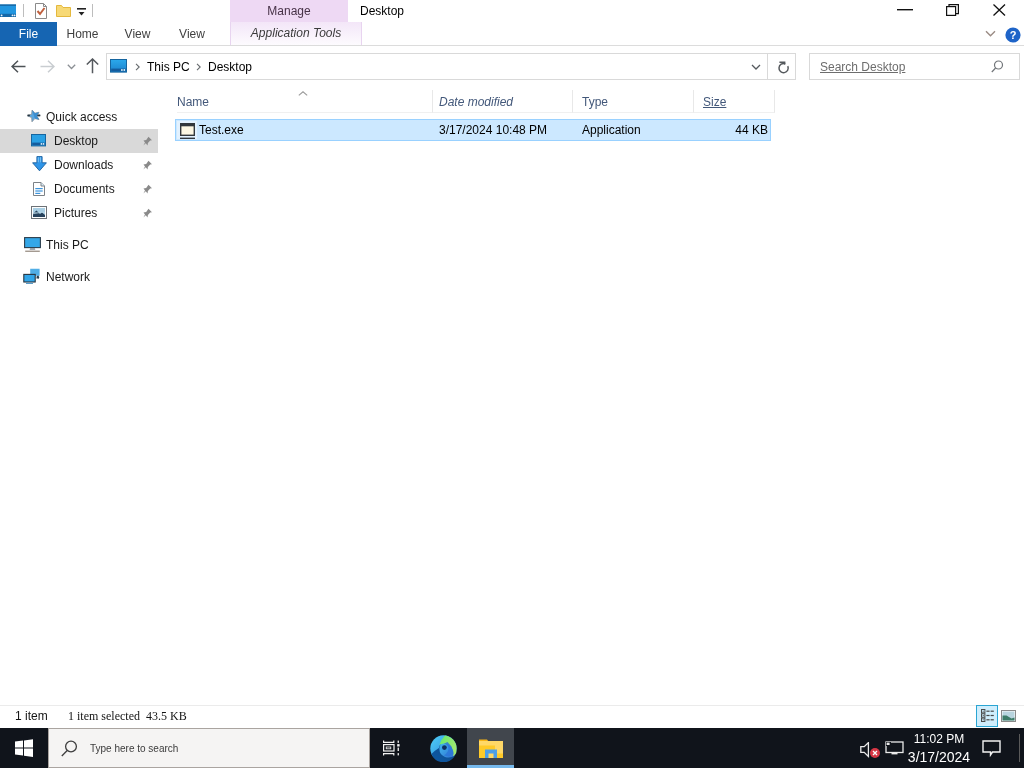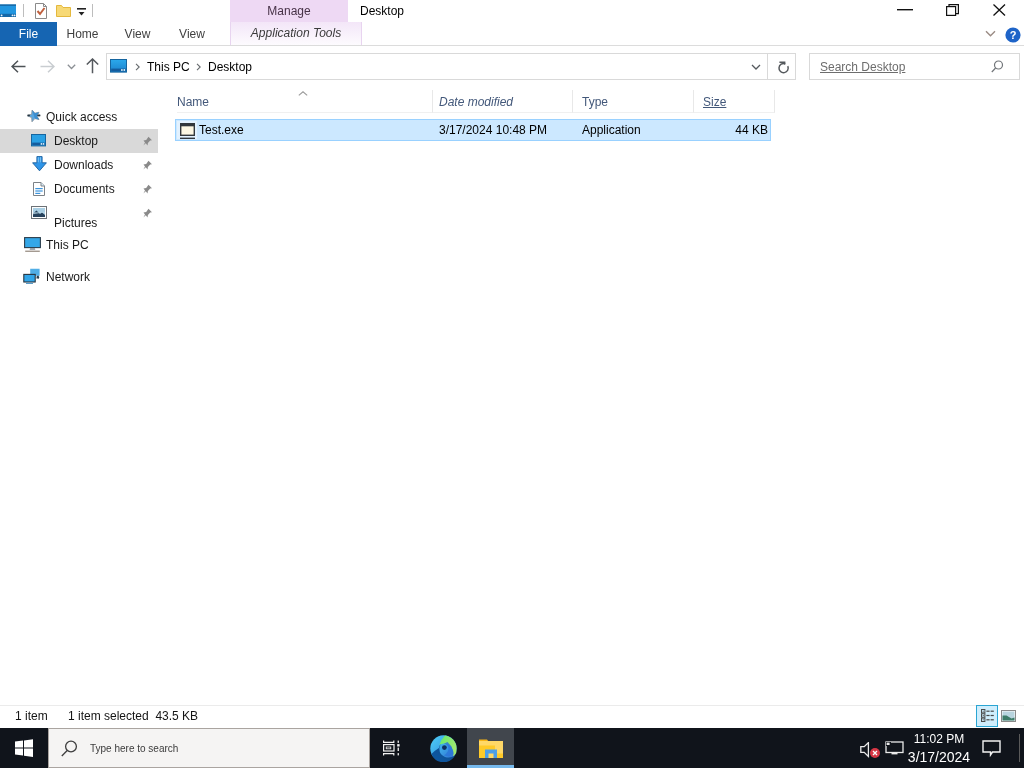--- a/index.html
+++ b/index.html
@@ -147,21 +147,21 @@
 <div class="abs t12" style="left:54px;top:177px;height:24px;line-height:24px;color:#1a1a1a;">Documents</div>
 <svg class="abs" style="left:143px;top:184px;" width="10" height="11" viewBox="0 0 10 11">
       <path d="M5.5 0.8 l3.5 3.5 l-1.8 0.3 l-2.3 2.3 l-0.4 2.6 l-1.7 -2.3 l-2.4 2.4 l1.6 -3.2 l-1.5 -1.9 l2.7 -0.6 z" fill="#8a8a8a"></path>
     </svg>
 <svg class="abs" style="left:31px;top:206px;" width="16" height="13" viewBox="0 0 16 13">
   <rect x="0.5" y="0.5" width="15" height="12" fill="#fdfdfd" stroke="#6d7277"></rect>
   <rect x="2" y="2" width="12" height="9" fill="#aacfe4"></rect>
   <path d="M2 11 v-3.5 l3.5 -3 l3.5 3.5 l2 -1.5 l3 2.5 v2 z" fill="#27425c"></path>
   <path d="M2 6.2 h12 v1.2 l-3 -0.7 l-9 1.5 z" fill="#c8e2ef" opacity="0.7"></path>
 </svg>
-<div class="abs t12" style="left:54px;top:201px;height:24px;line-height:24px;color:#1a1a1a;margin-top:10px;">Pictures</div>
+<div class="abs t12" style="left:54px;top:201px;height:24px;line-height:24px;color:#1a1a1a;">Pictures</div>
 <svg class="abs" style="left:143px;top:208px;" width="10" height="11" viewBox="0 0 10 11">
       <path d="M5.5 0.8 l3.5 3.5 l-1.8 0.3 l-2.3 2.3 l-0.4 2.6 l-1.7 -2.3 l-2.4 2.4 l1.6 -3.2 l-1.5 -1.9 l2.7 -0.6 z" fill="#8a8a8a"></path>
     </svg>
 <svg class="abs" style="left:24px;top:237px;" width="17" height="16" viewBox="0 0 17 16">
   <rect x="0.6" y="0.6" width="15.8" height="10" fill="#34a7e8" stroke="#2b3d4c" stroke-width="1.1"></rect>
   <path d="M6.2 11.2 h4.6 l0.6 1.6 h-5.8 z" fill="#7f8a93"></path>
   <rect x="1.2" y="13.6" width="14.6" height="1.3" fill="#9b9086"></rect>
 </svg>
 <div class="abs t12" style="left:46px;top:233px;height:24px;line-height:24px;color:#1a1a1a;">This PC</div>
 <svg class="abs" style="left:23px;top:268px;" width="18" height="16" viewBox="0 0 18 16">
@@ -187,21 +187,21 @@
     <rect x="0.7" y="0.7" width="13.6" height="2.6" fill="#32373c"></rect>
     <rect x="0" y="14.6" width="15" height="1.4" fill="#32373c"></rect>
   </svg>
   <div class="abs" style="left:23px;top:0;height:20px;line-height:21px;">Test.exe</div>
   <div class="abs" style="left:263px;top:0;height:20px;line-height:21px;">3/17/2024 10:48 PM</div>
   <div class="abs" style="left:406px;top:0;height:20px;line-height:21px;">Application</div>
   <div class="abs" style="left:500px;top:0;width:92px;height:20px;line-height:21px;text-align:right;">44 KB</div>
 </div>
 <div class="abs" style="left:0;top:705px;width:1024px;height:23px;background:#fff;border-top:1px solid #ebebeb;"></div>
 <div class="abs" style="left:15px;top:705px;height:22px;line-height:23px;font-size:12px;color:#141414;">1 item</div>
-<div class="abs" style="left:68px;top:705px;height:22px;line-height:23px;font-size:12px;color:#141414;">1 item selected&nbsp;&nbsp;43.5 KB</div>
+<div class="abs" style="left:68px;top:705px;height:22px;line-height:23px;font-size:12px;color:#141414;font-family:Liberation Serif, serif;">1 item selected&nbsp;&nbsp;43.5 KB</div>
 <div class="abs" style="left:976px;top:705px;width:22px;height:22px;background:#cfeefd;border:1px solid #2aa5d3;"></div>
 <svg class="abs" style="left:981px;top:709px;" width="13" height="13" viewBox="0 0 13 13">
   <g fill="none" stroke="#4a4a4a" stroke-width="1">
     <rect x="0.5" y="0.5" width="3.4" height="3.4"></rect>
         <rect x="0.5" y="4.8" width="3.4" height="3.4"></rect>
         <rect x="0.5" y="9.1" width="3.4" height="3.4"></rect>
   </g>
   <g fill="#4a4a4a">
     <rect x="1.7" y="1.7" width="1" height="1"></rect>
         <rect x="1.7" y="6" width="1" height="1"></rect>

